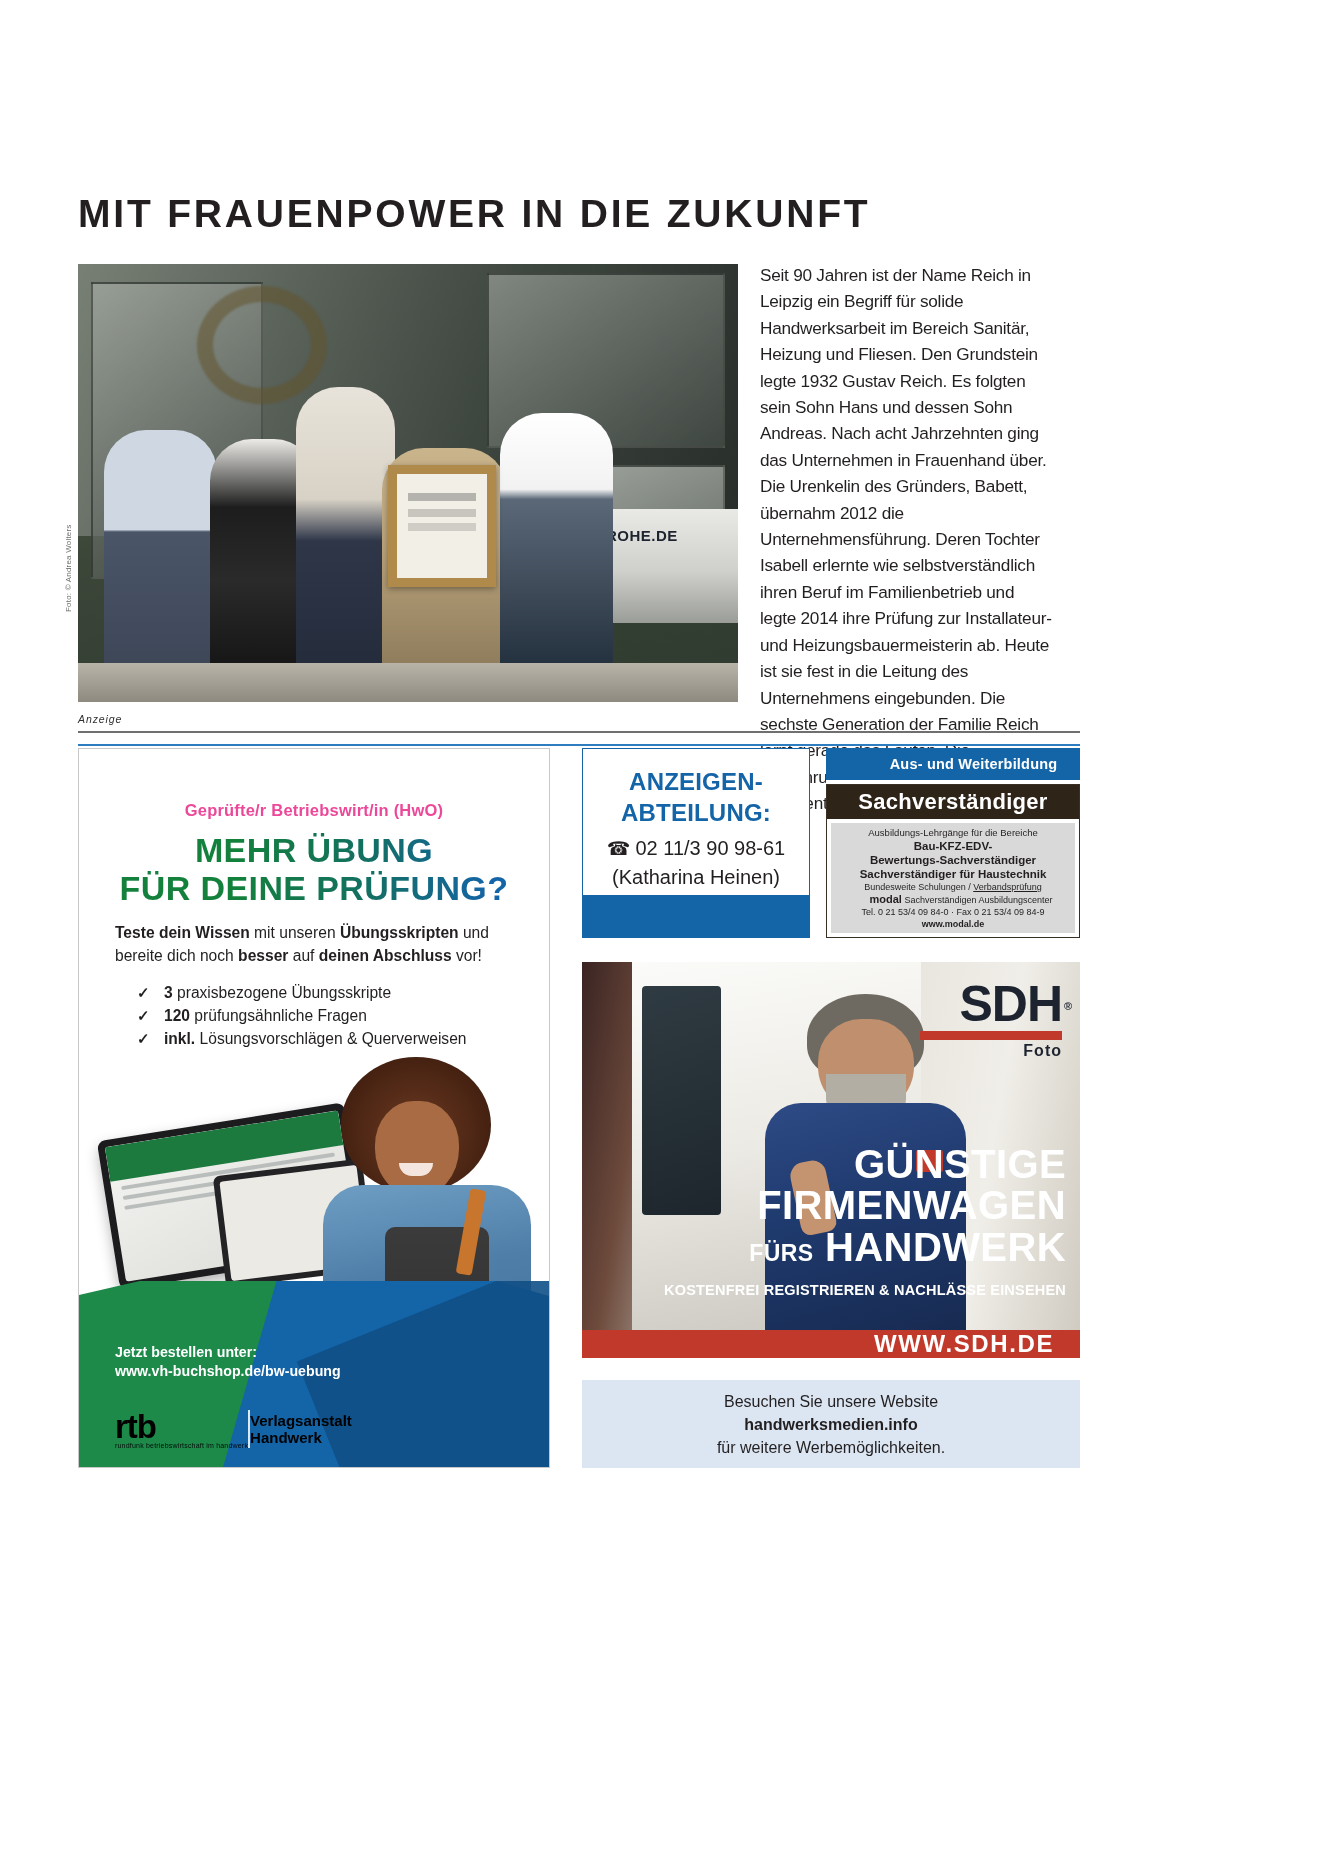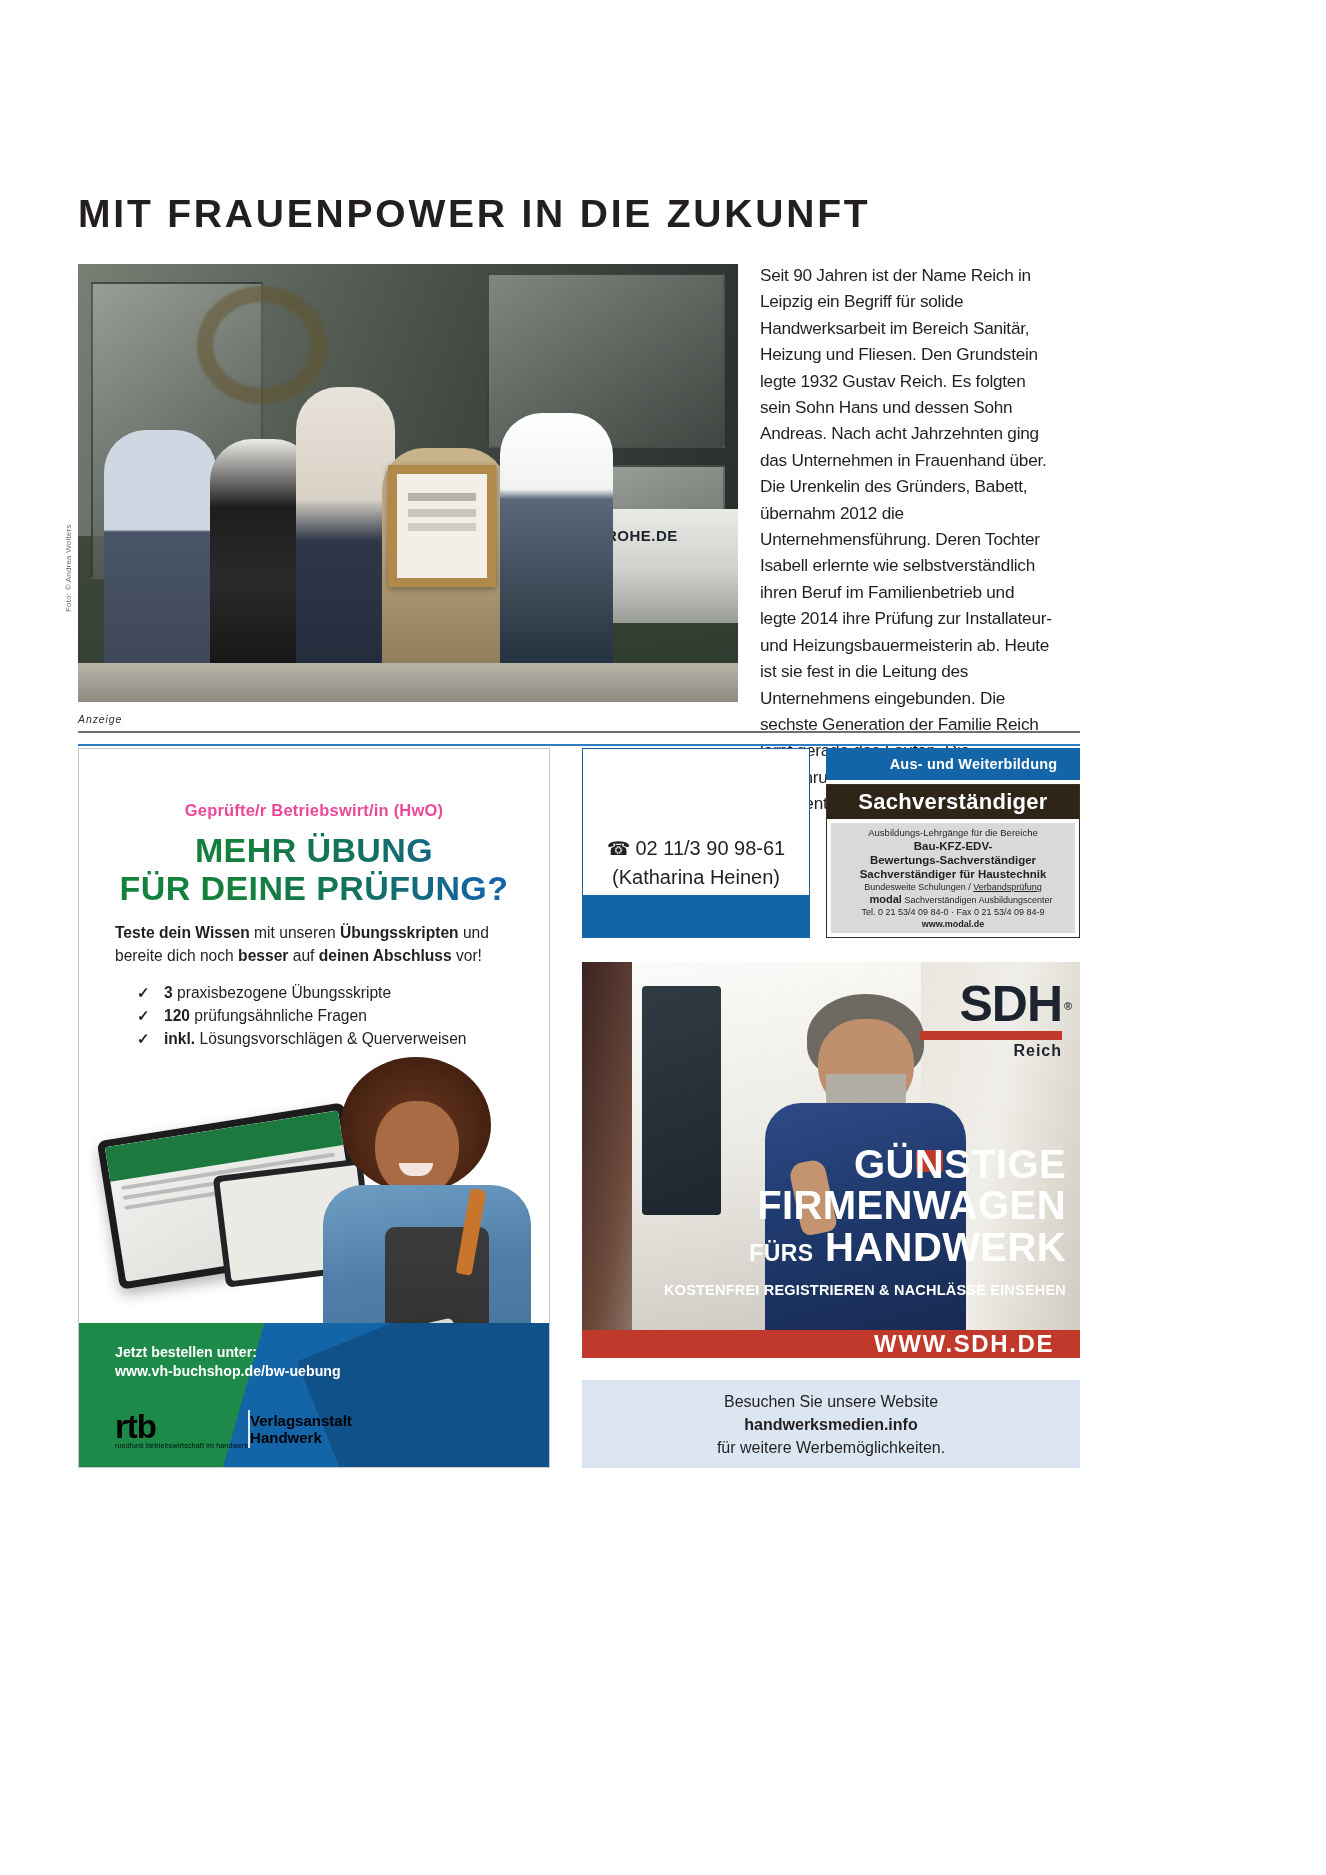--- a/index.html
+++ b/index.html
@@ -262,21 +262,21 @@
     position: absolute; left: 150px; top: 132px; width: 16px; height: 86px;
     background: #c8752e; transform: rotate(10deg); border-radius: 4px;
   }
   .vh-tab2 {
     position: absolute; left: 2px; top: 276px; width: 150px; height: 96px;
     background: #d9d9d7; border-radius: 6px; transform: rotate(-13deg);
     box-shadow: 0 4px 10px rgba(0,0,0,.25);
   }
 
   .vh-footer {
-    position: absolute; left: 0; right: 0; bottom: 0; height: 144px;
+    position: absolute; left: 0; right: 0; bottom: 0; height: 186px;
     overflow: hidden;
   }
   .vh-wedge1 {
     position: absolute; left: -30px; bottom: -40px; width: 330px; height: 240px;
     background: #1d8a4a; transform: rotate(-13deg);
   }
   .vh-wedge2 {
     position: absolute; left: 170px; bottom: -70px; width: 360px; height: 270px;
     background: #1464a8; transform: rotate(16deg);
   }
@@ -565,20 +565,24 @@
         <div class="divider"></div>
         <div class="vtext">
           <div>Verlagsanstalt</div>
           <div>Handwerk</div>
         </div>
       </div>
     </div>
   </div>
 
   <div class="ad-dept">
+    <div class="ad-dept-title">
+      <div>ANZEIGEN-</div>
+      <div>ABTEILUNG:</div>
+    </div>
     <div class="ad-dept-phone">
       <span class="tel-icon">☎</span><span>02 11/3 90 98-61</span>
     </div>
     <div class="ad-dept-name">(Katharina Heinen)</div>
     <div class="ad-dept-bar"></div>
   </div>
 
   <div class="ad-sv">
     <div class="sv-blue">Aus- und Weiterbildung</div>
     <div class="sv-body">
@@ -607,21 +611,21 @@
       <div class="sdh-jacket"></div>
       <div class="sdh-thumb"></div>
       <div class="sdh-badge"></div>
     </div>
 
     <div class="sdh-logo">
       <div class="sdh-txt">
         <span>SDH</span><span class="sdh-reg">®</span>
       </div>
       <div class="sdh-bar"></div>
-      <div class="sdh-gmbh">Reich</div>
+      <div class="sdh-gmbh">Foto</div>
     </div>
 
     <div class="sdh-copy">
       <div class="sdh-l1">GÜNSTIGE</div>
       <div class="sdh-l2">FIRMENWAGEN</div>
       <div class="sdh-l3"><span class="small">FÜRS</span> <span>HANDWERK</span></div>
       <div class="sdh-l4">KOSTENFREI REGISTRIEREN &amp; NACHLÄSSE EINSEHEN</div>
     </div>
 
     <div class="sdh-url">

